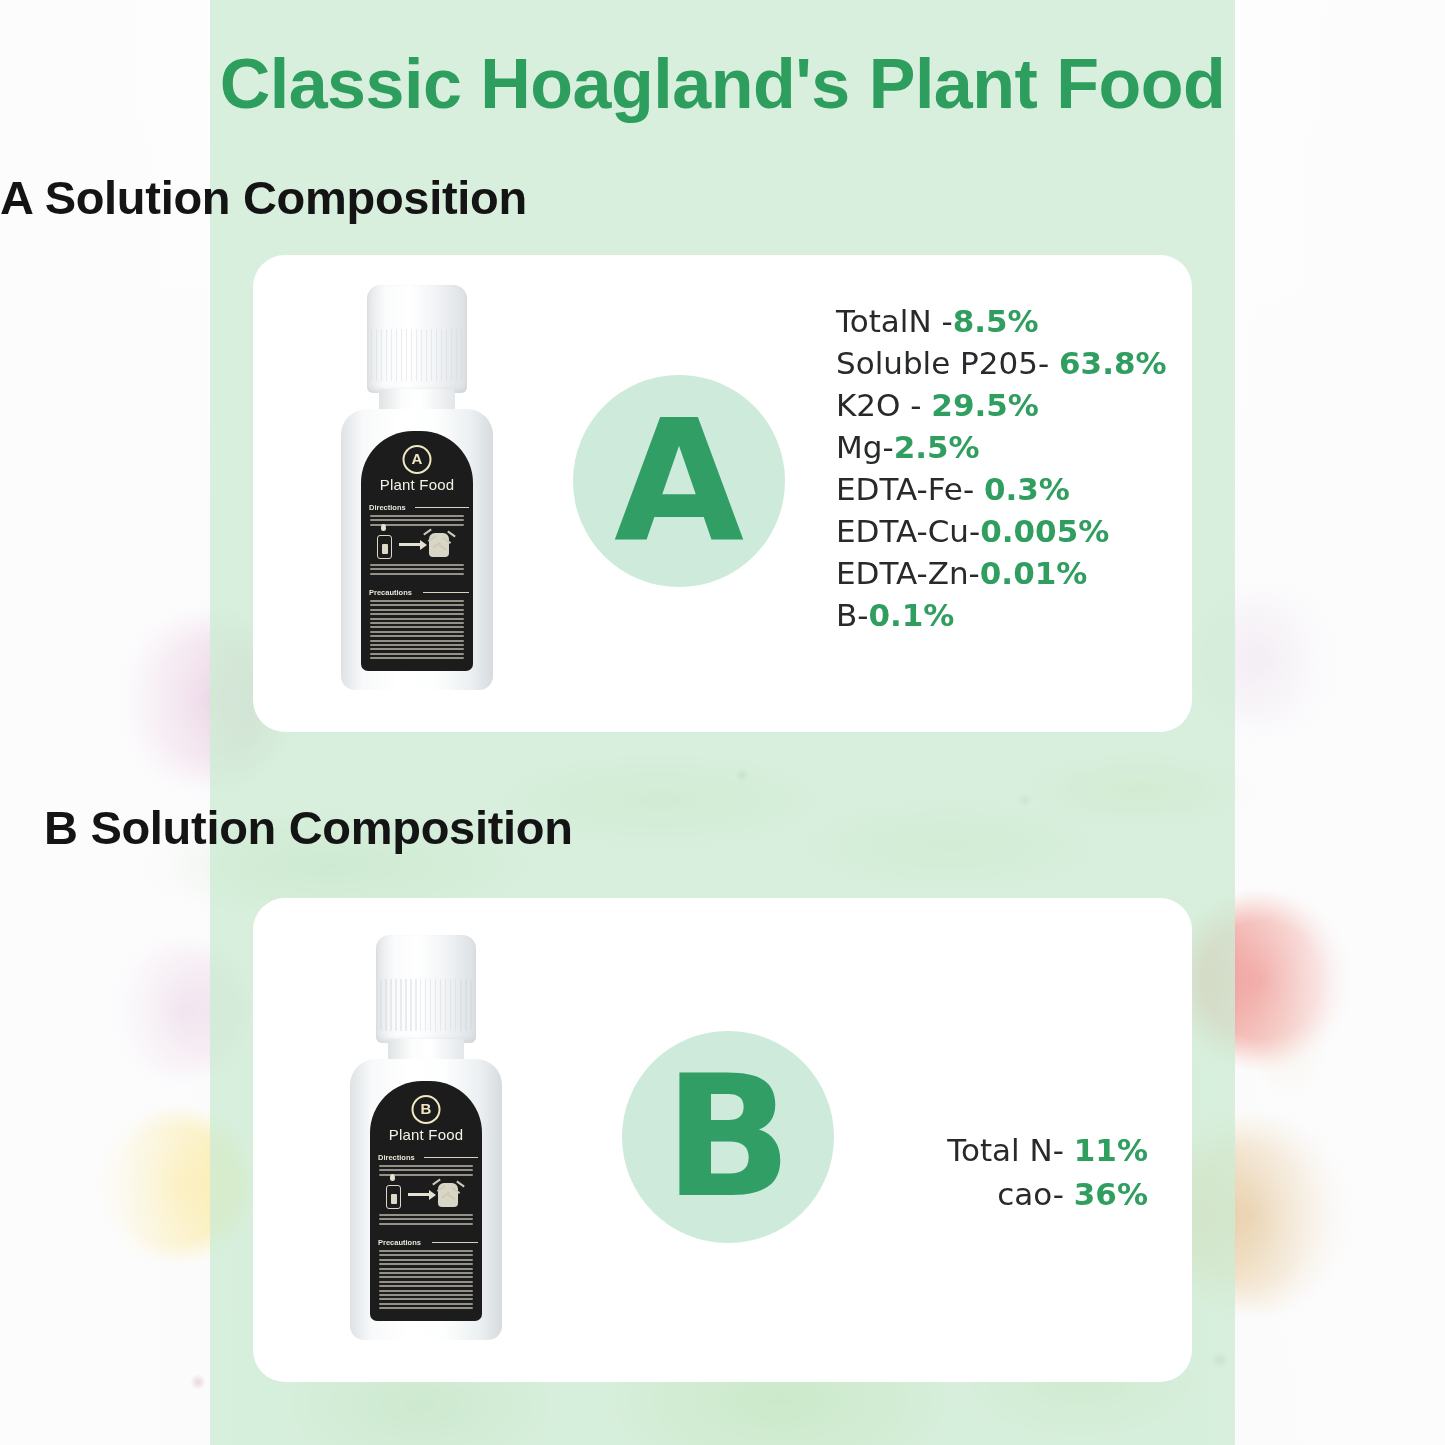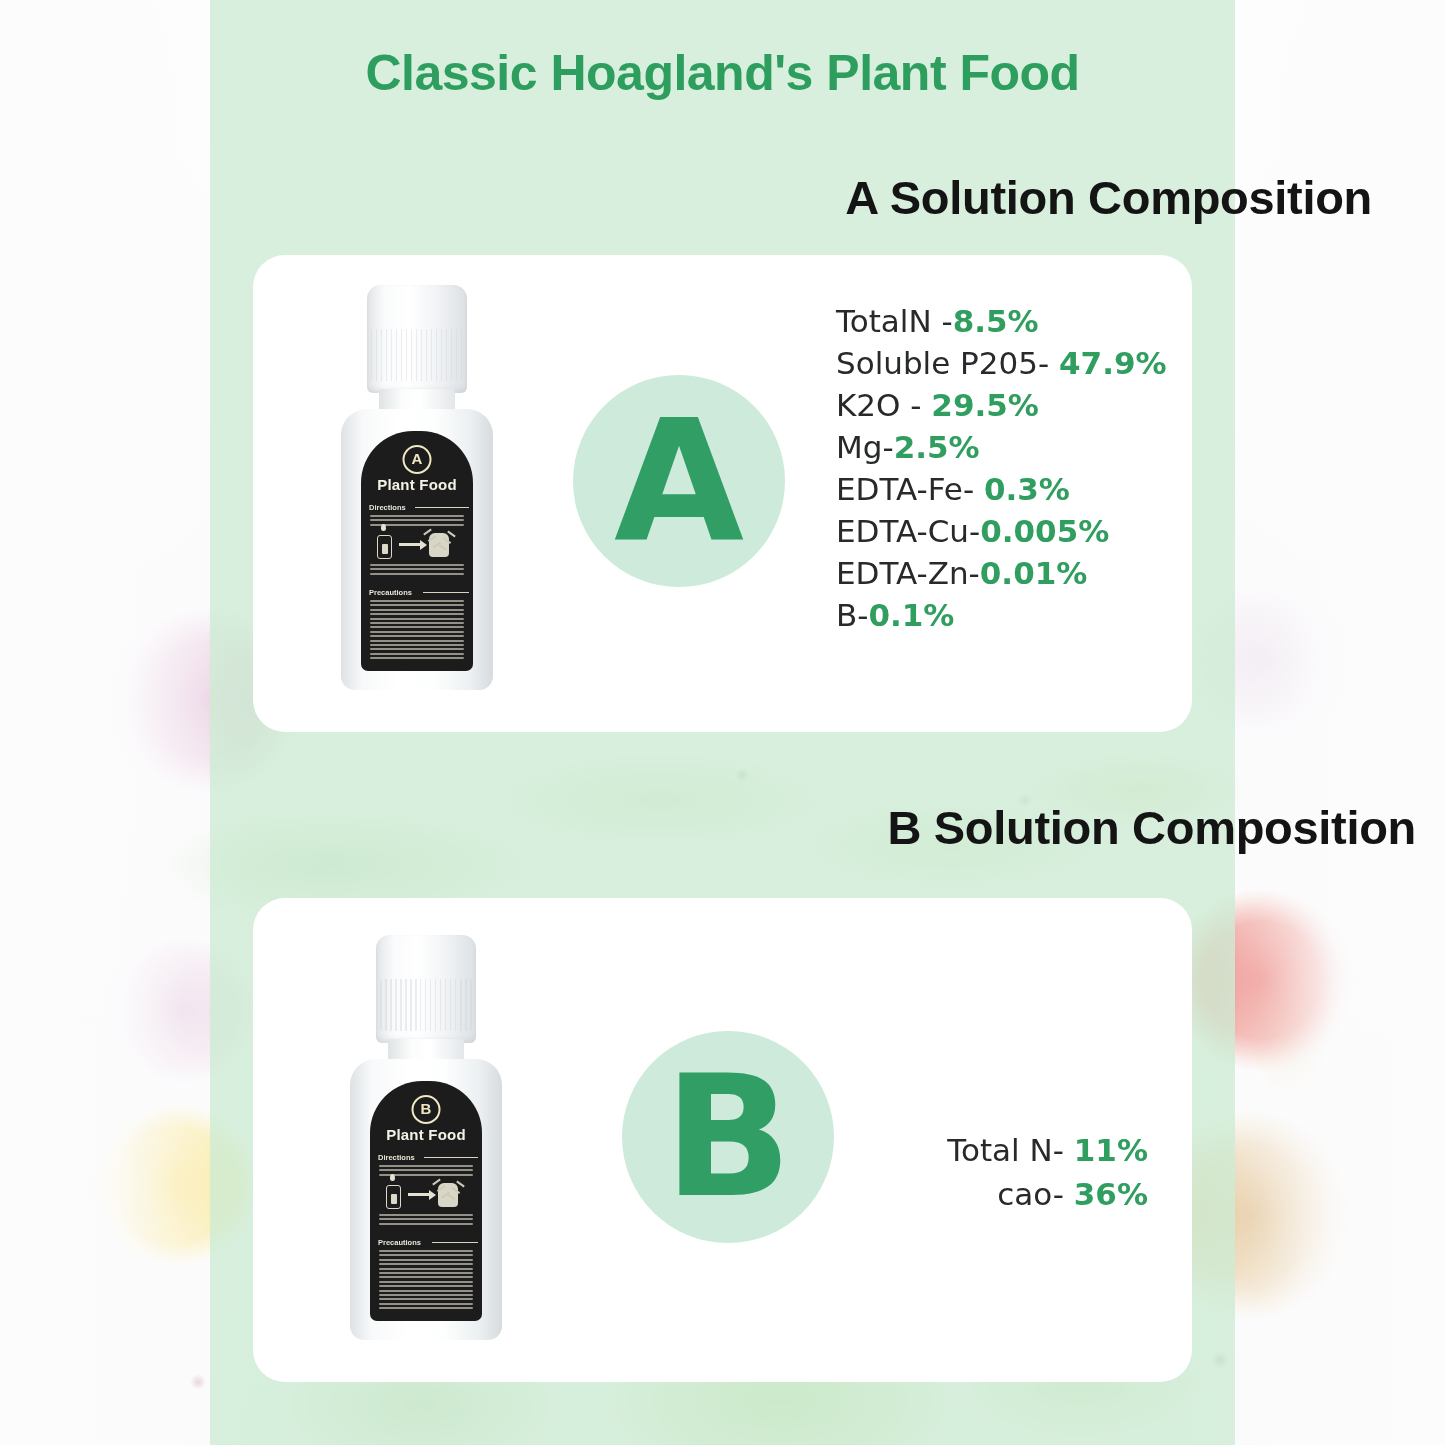--- a/index.html
+++ b/index.html
@@ -80,32 +80,32 @@
     background: rgba(206,235,212,0.82);
   }
 
   
   .title {
     position: absolute;
     left: 0;
     top: 44px;
     width: 1445px;
     text-align: center;
-    font-size: 50px;
+    font-size: 70px;
     font-weight: bold;
     color: #2e9e5e;
     letter-spacing: -0.5px;
     white-space: nowrap;
   }
 
   .subtitle {
     position: absolute;
     left: 0;
     width: 1372px;
-    text-align: right;
+    text-align: left;
     font-size: 47px;
     font-weight: bold;
     color: #141414;
     letter-spacing: -0.3px;
   }
   .subtitle-a { top: 170px; }
   .subtitle-b { top: 800px; padding-left: 44px; }
 
   
   .card {
@@ -217,21 +217,21 @@
     line-height: 23px;
     text-align: center;
   }
   .label-brand {
     position: absolute;
     left: 0;
     top: 45px;
     width: 112px;
     text-align: center;
     font-size: 15px;
-    font-weight: bold;
+    font-weight: normal;
     color: #f4f2e6;
     letter-spacing: 0.2px;
   }
   .label-sec {
     position: absolute;
     left: 8px;
     font-size: 7.5px;
     font-weight: bold;
     color: #e9e6d6;
   }
@@ -469,21 +469,21 @@
             <i></i>
         </div>
       </div>
     </div>
   </div>
 
   <div class="letter-circle circle-a">A</div>
 
   <div class="comp-list comp-a">
     <span class="comp-row"><span>TotalN -</span><span class="comp-val">8.5%</span></span>
-    <span class="comp-row"><span>Soluble P205- </span><span class="comp-val">47.9%</span></span>
+    <span class="comp-row"><span>Soluble P205- </span><span class="comp-val">63.8%</span></span>
     <span class="comp-row"><span>K2O - </span><span class="comp-val">29.5%</span></span>
     <span class="comp-row"><span>Mg-</span><span class="comp-val">2.5%</span></span>
     <span class="comp-row"><span>EDTA-Fe- </span><span class="comp-val">0.3%</span></span>
     <span class="comp-row"><span>EDTA-Cu-</span><span class="comp-val">0.005%</span></span>
     <span class="comp-row"><span>EDTA-Zn-</span><span class="comp-val">0.01%</span></span>
     <span class="comp-row"><span>B-</span><span class="comp-val">0.1%</span></span>
   </div>
 
   <div class="subtitle subtitle-b">B Solution Composition</div>
 

